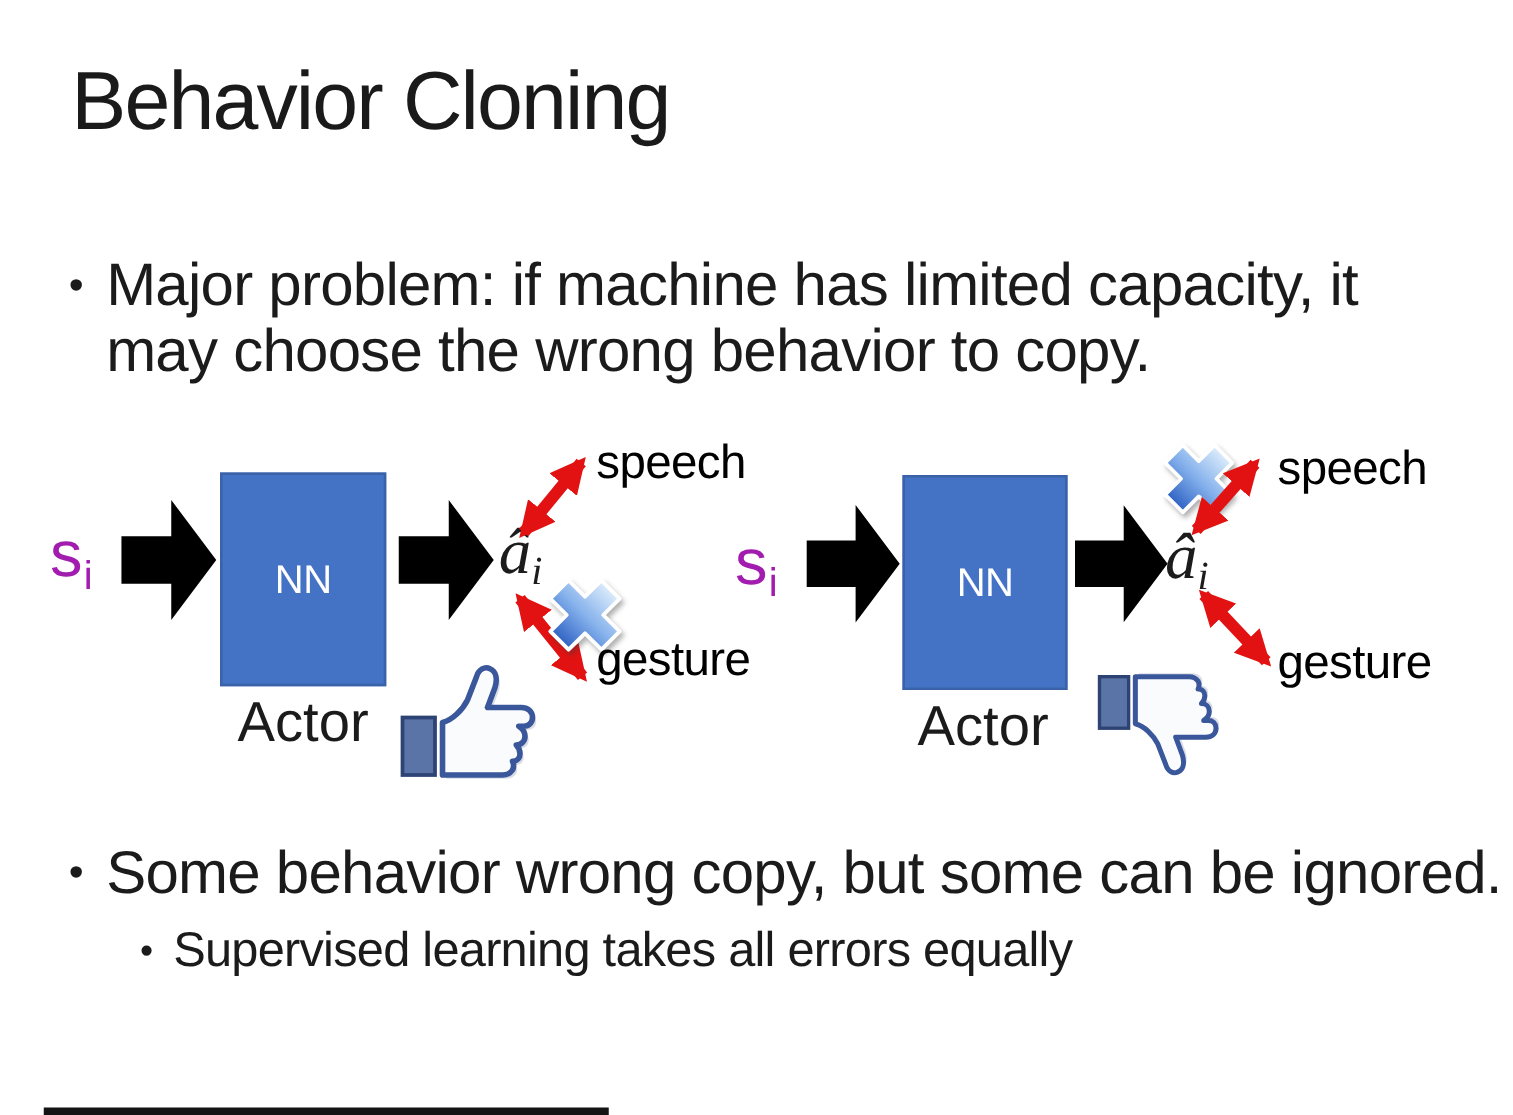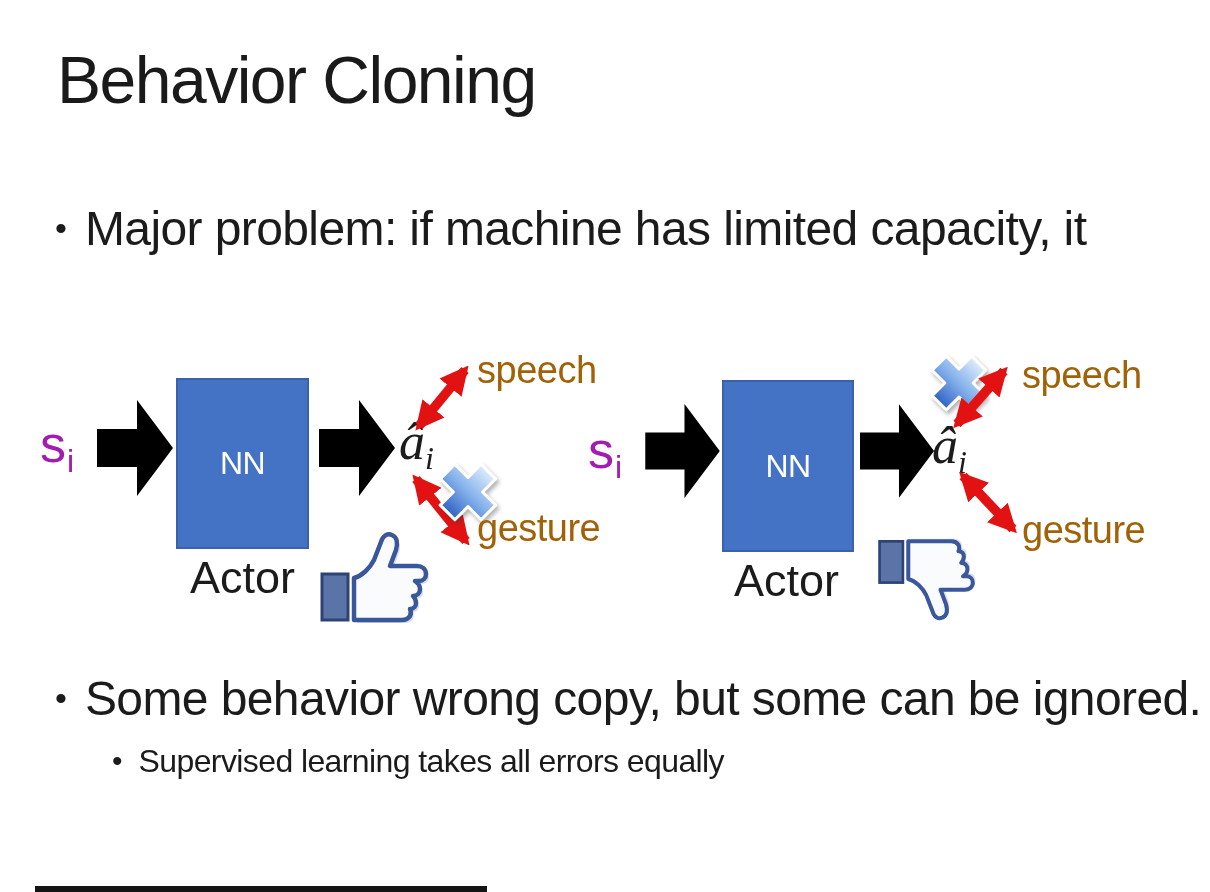--- a/index.html
+++ b/index.html
@@ -14,41 +14,41 @@
     letter-spacing:-1.5px; color:#1a1a1a; margin:0;
   }
 
   .bullet { position:absolute; display:flex; align-items:flex-start; }
   .bullet .dot { font-size:34px; line-height:53px; margin-right:18px; }
   .bullet .btext { font-size:48px; line-height:53px; letter-spacing:-0.6px; }
   .b1 { left:55px; top:202px; }
   .b2 { left:55px; top:672px; }
   .b3 { left:112px; top:736px; }
   .b3 .dot { font-size:30px; line-height:50px; margin-right:16px; }
-  .b3 .btext { font-size:32px; line-height:50px; }
+  .b3 .btext { font-size:39px; line-height:50px; }
 
   .diagram { position:absolute; top:348px; height:292px; }
   .diagram-left  { left:0;  width:612px; }
   .diagram-right { left:546px; width:664px; }
 
   .state-label { position:absolute; font-size:52px; line-height:1; color:#a21caf; }
   .state-label .sub { font-size:32px; vertical-align:-0.32em; margin-left:1px; }
 
   .math-label { position:absolute; font-family:Liberation Serif, serif; font-style:italic;
                 font-size:52px; line-height:1; color:#1c1c1c; }
   .math-label .sub { font-size:32px; vertical-align:-0.3em; }
 
   .nn-box {
     position:absolute; background:var(--nn-box); border:2px solid var(--nn-border);
     display:flex; align-items:center; justify-content:center;
   }
   .nn-box .nn-text { color:#ffffff; font-size:32px; letter-spacing:-0.5px; }
 
   .actor-label { position:absolute; font-size:45px; text-align:center; color:#1b1b1b; }
-  .io-label { position:absolute; font-size:38px; letter-spacing:-0.5px; color:#a16207; line-height:1.1; }
+  .io-label { position:absolute; font-size:38px; letter-spacing:-0.5px; color:#000000; line-height:1.1; }
 
   .blackarrow { fill:var(--arrow-black); }
   .redline { stroke:var(--arrow-red); stroke-width:9.5; }
   .redhead { fill:var(--arrow-red); }
 
   .xmark { filter: drop-shadow(2px 3px 2px rgba(60,60,60,0.4)); }
 
   .cutoff-line { position:absolute; left:35px; top:886px; width:452px; height:6px; background:#141414; }
 </style>
 </head>
@@ -71,20 +71,21 @@
 </svg>
 
 <div class="slide">
 
   <h1 class="title">Behavior Cloning</h1>
 
   <div class="bullet b1">
     <span class="dot">•</span>
     <div class="btext">
       <div>Major problem: if machine has limited capacity, it</div>
+      <div>may choose the wrong behavior to copy.</div>
     </div>
   </div>
 
   <div class="diagram diagram-left">
 
     <div class="state-label" style="left:40px; top:70px;">
       <span>s</span><span class="sub">i</span>
     </div>
 
     <svg class="abs" style="left:97px; top:50px;" width="78" height="100" viewBox="0 0 78 100">

